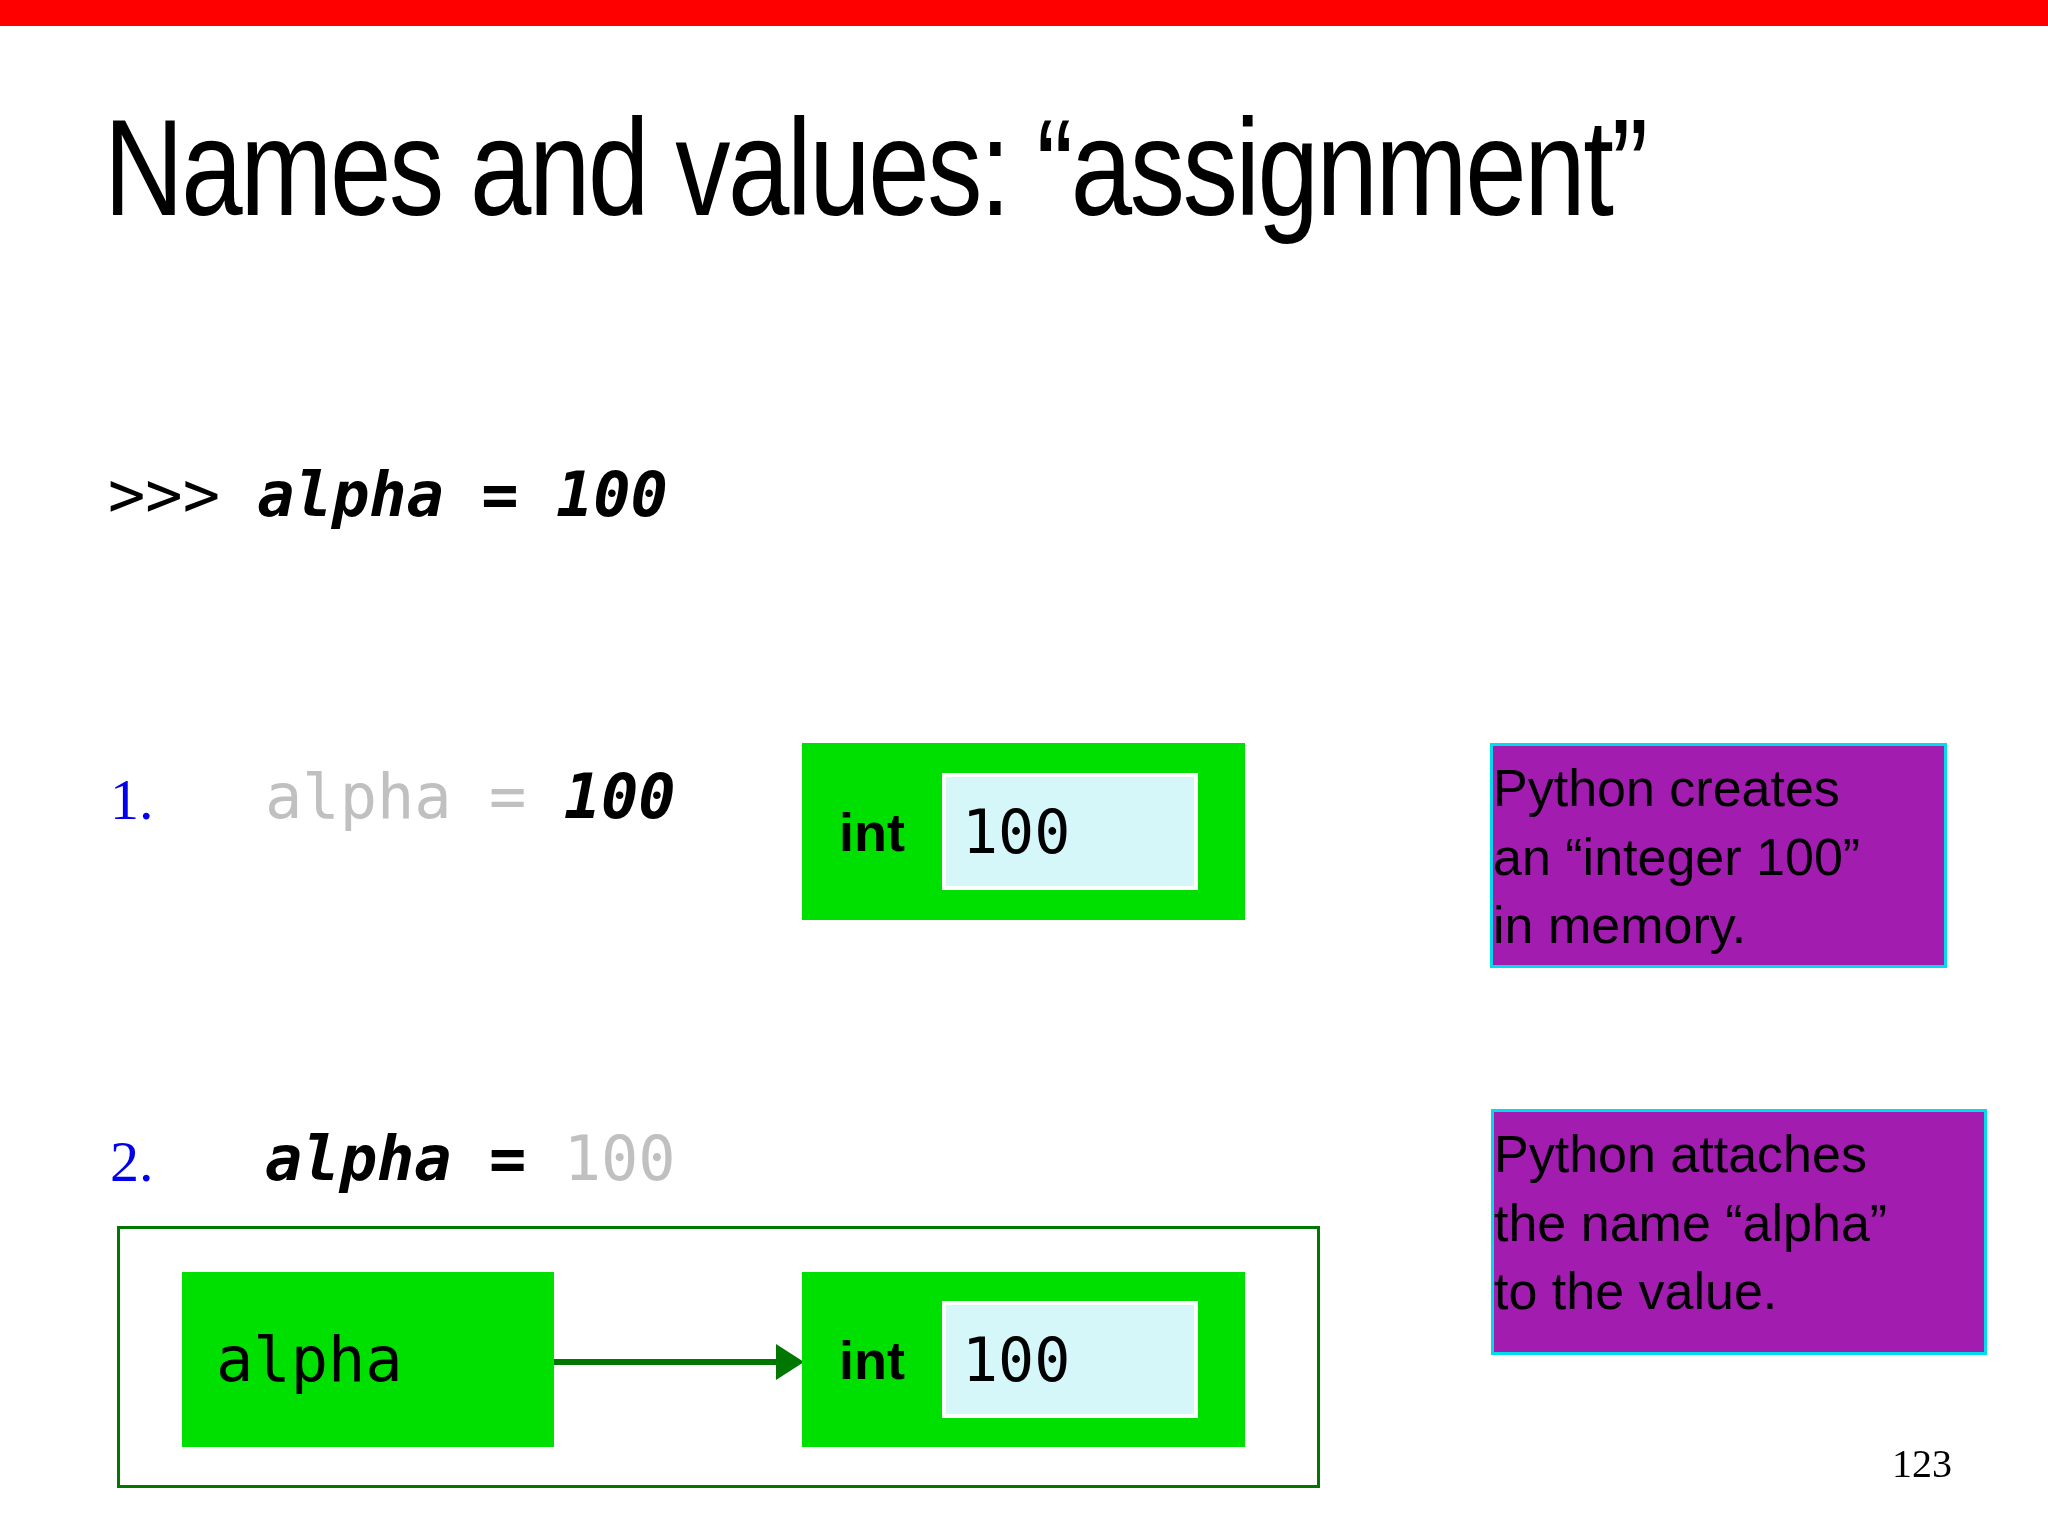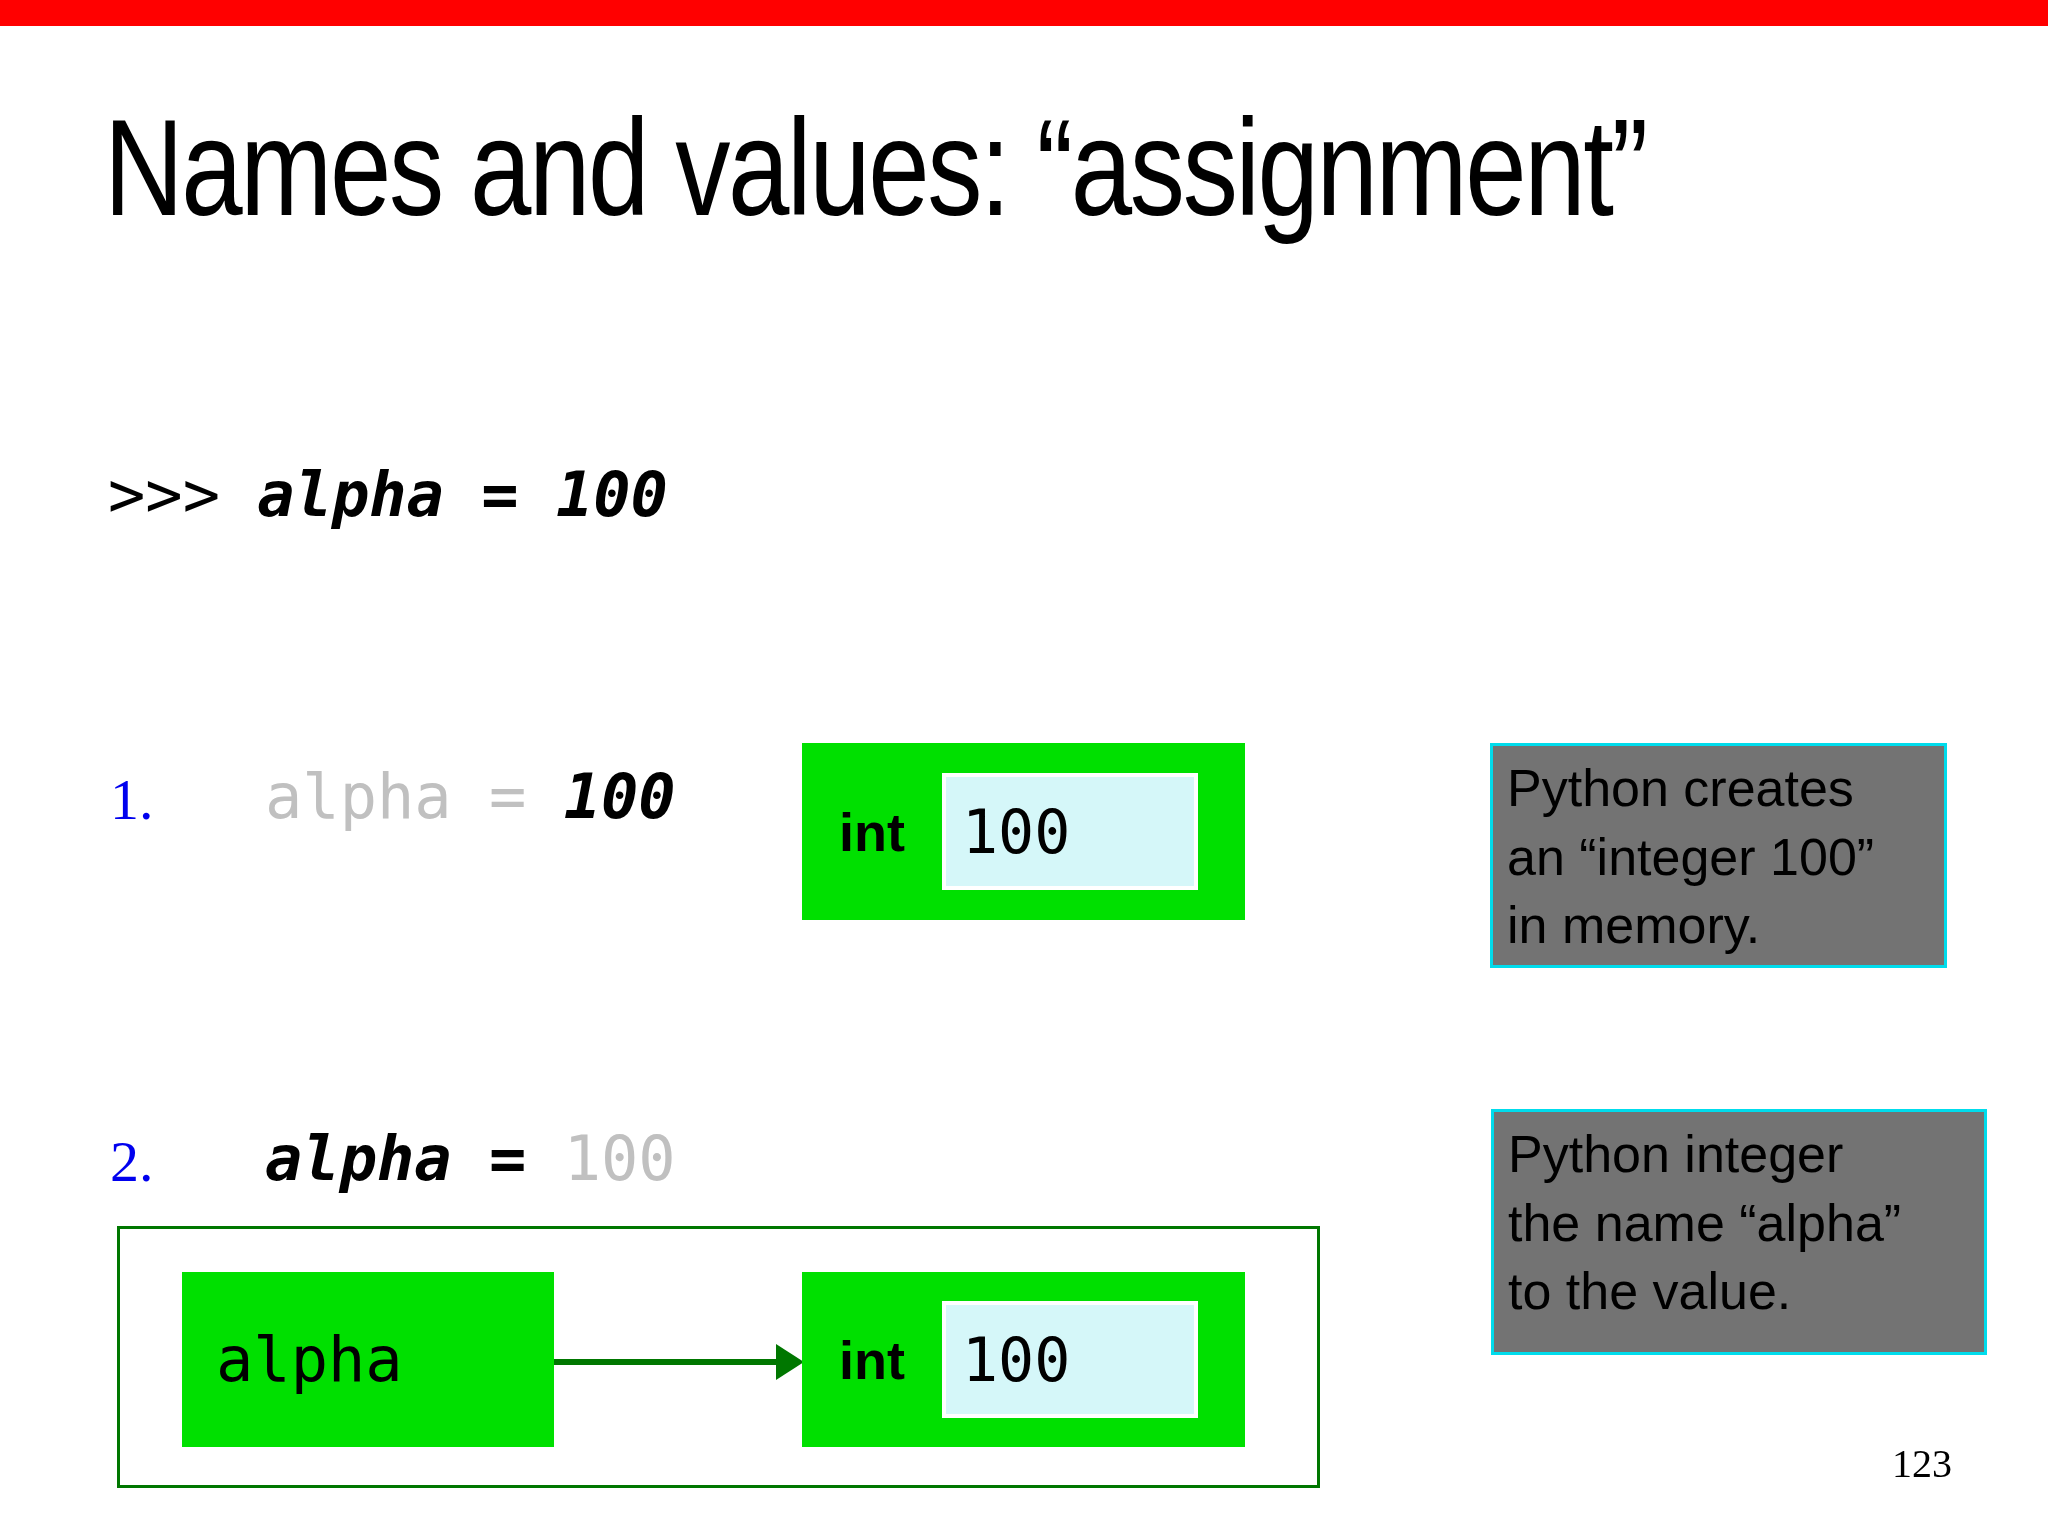--- a/index.html
+++ b/index.html
@@ -27,22 +27,22 @@
   .code-2{left:265px;top:1122px;}
 
   .obj-box{position:absolute;background:#00e000;display:flex;align-items:center;}
   .obj-1{left:802px;top:743px;width:443px;height:177px;}
   .obj-2{left:802px;top:1272px;width:443px;height:175px;}
   .obj-type{width:140px;text-align:center;font-weight:bold;font-size:54px;color:#000;}
   .obj-value{width:256px;height:117px;background:#d5f7f9;border:4px solid #ffffff;
              box-sizing:border-box;display:flex;align-items:center;padding-left:16px;
              font-size:60px;color:#000;}
 
-  .note{position:absolute;background:#737373;border:3px solid #00dcec;box-sizing:border-box;
-        padding:8px 14px;font-size:52px;line-height:1.32;white-space:pre-line;color:#000;}
+  .note{position:absolute;background:#a21caf;border:3px solid #00dcec;box-sizing:border-box;
+        padding:8px 0;font-size:52px;line-height:1.32;white-space:pre-line;color:#000;}
   .note-1{left:1490px;top:743px;width:457px;height:225px;}
   .note-2{left:1491px;top:1109px;width:496px;height:246px;}
 
   .diagram-frame{position:absolute;left:117px;top:1226px;width:1203px;height:262px;
                  border:3px solid #007700;box-sizing:border-box;background:#ffffff;}
   .name-box{position:absolute;left:182px;top:1272px;width:372px;height:175px;background:#00e000;
             display:flex;align-items:center;padding-left:34px;box-sizing:border-box;
             font-size:62px;color:#000;}
   .arrow-svg{position:absolute;left:554px;top:1330px;}
 
@@ -82,19 +82,19 @@
   <svg class="arrow-svg" width="252" height="64" viewBox="0 0 252 64">
     <line x1="0" y1="32" x2="224" y2="32" stroke="#007700" stroke-width="6"></line>
     <polygon points="222,14 250,32 222,50" fill="#007700"></polygon>
   </svg>
 
   <div class="obj-box obj-2">
     <div class="obj-type">int</div>
     <div class="obj-value mono">100</div>
   </div>
 
-  <div class="note note-2">Python integer
+  <div class="note note-2">Python attaches
 the name “alpha”
 to the value.</div>
 
   <div class="page-number">123</div>
 
 </div>
 
 </body></html>

